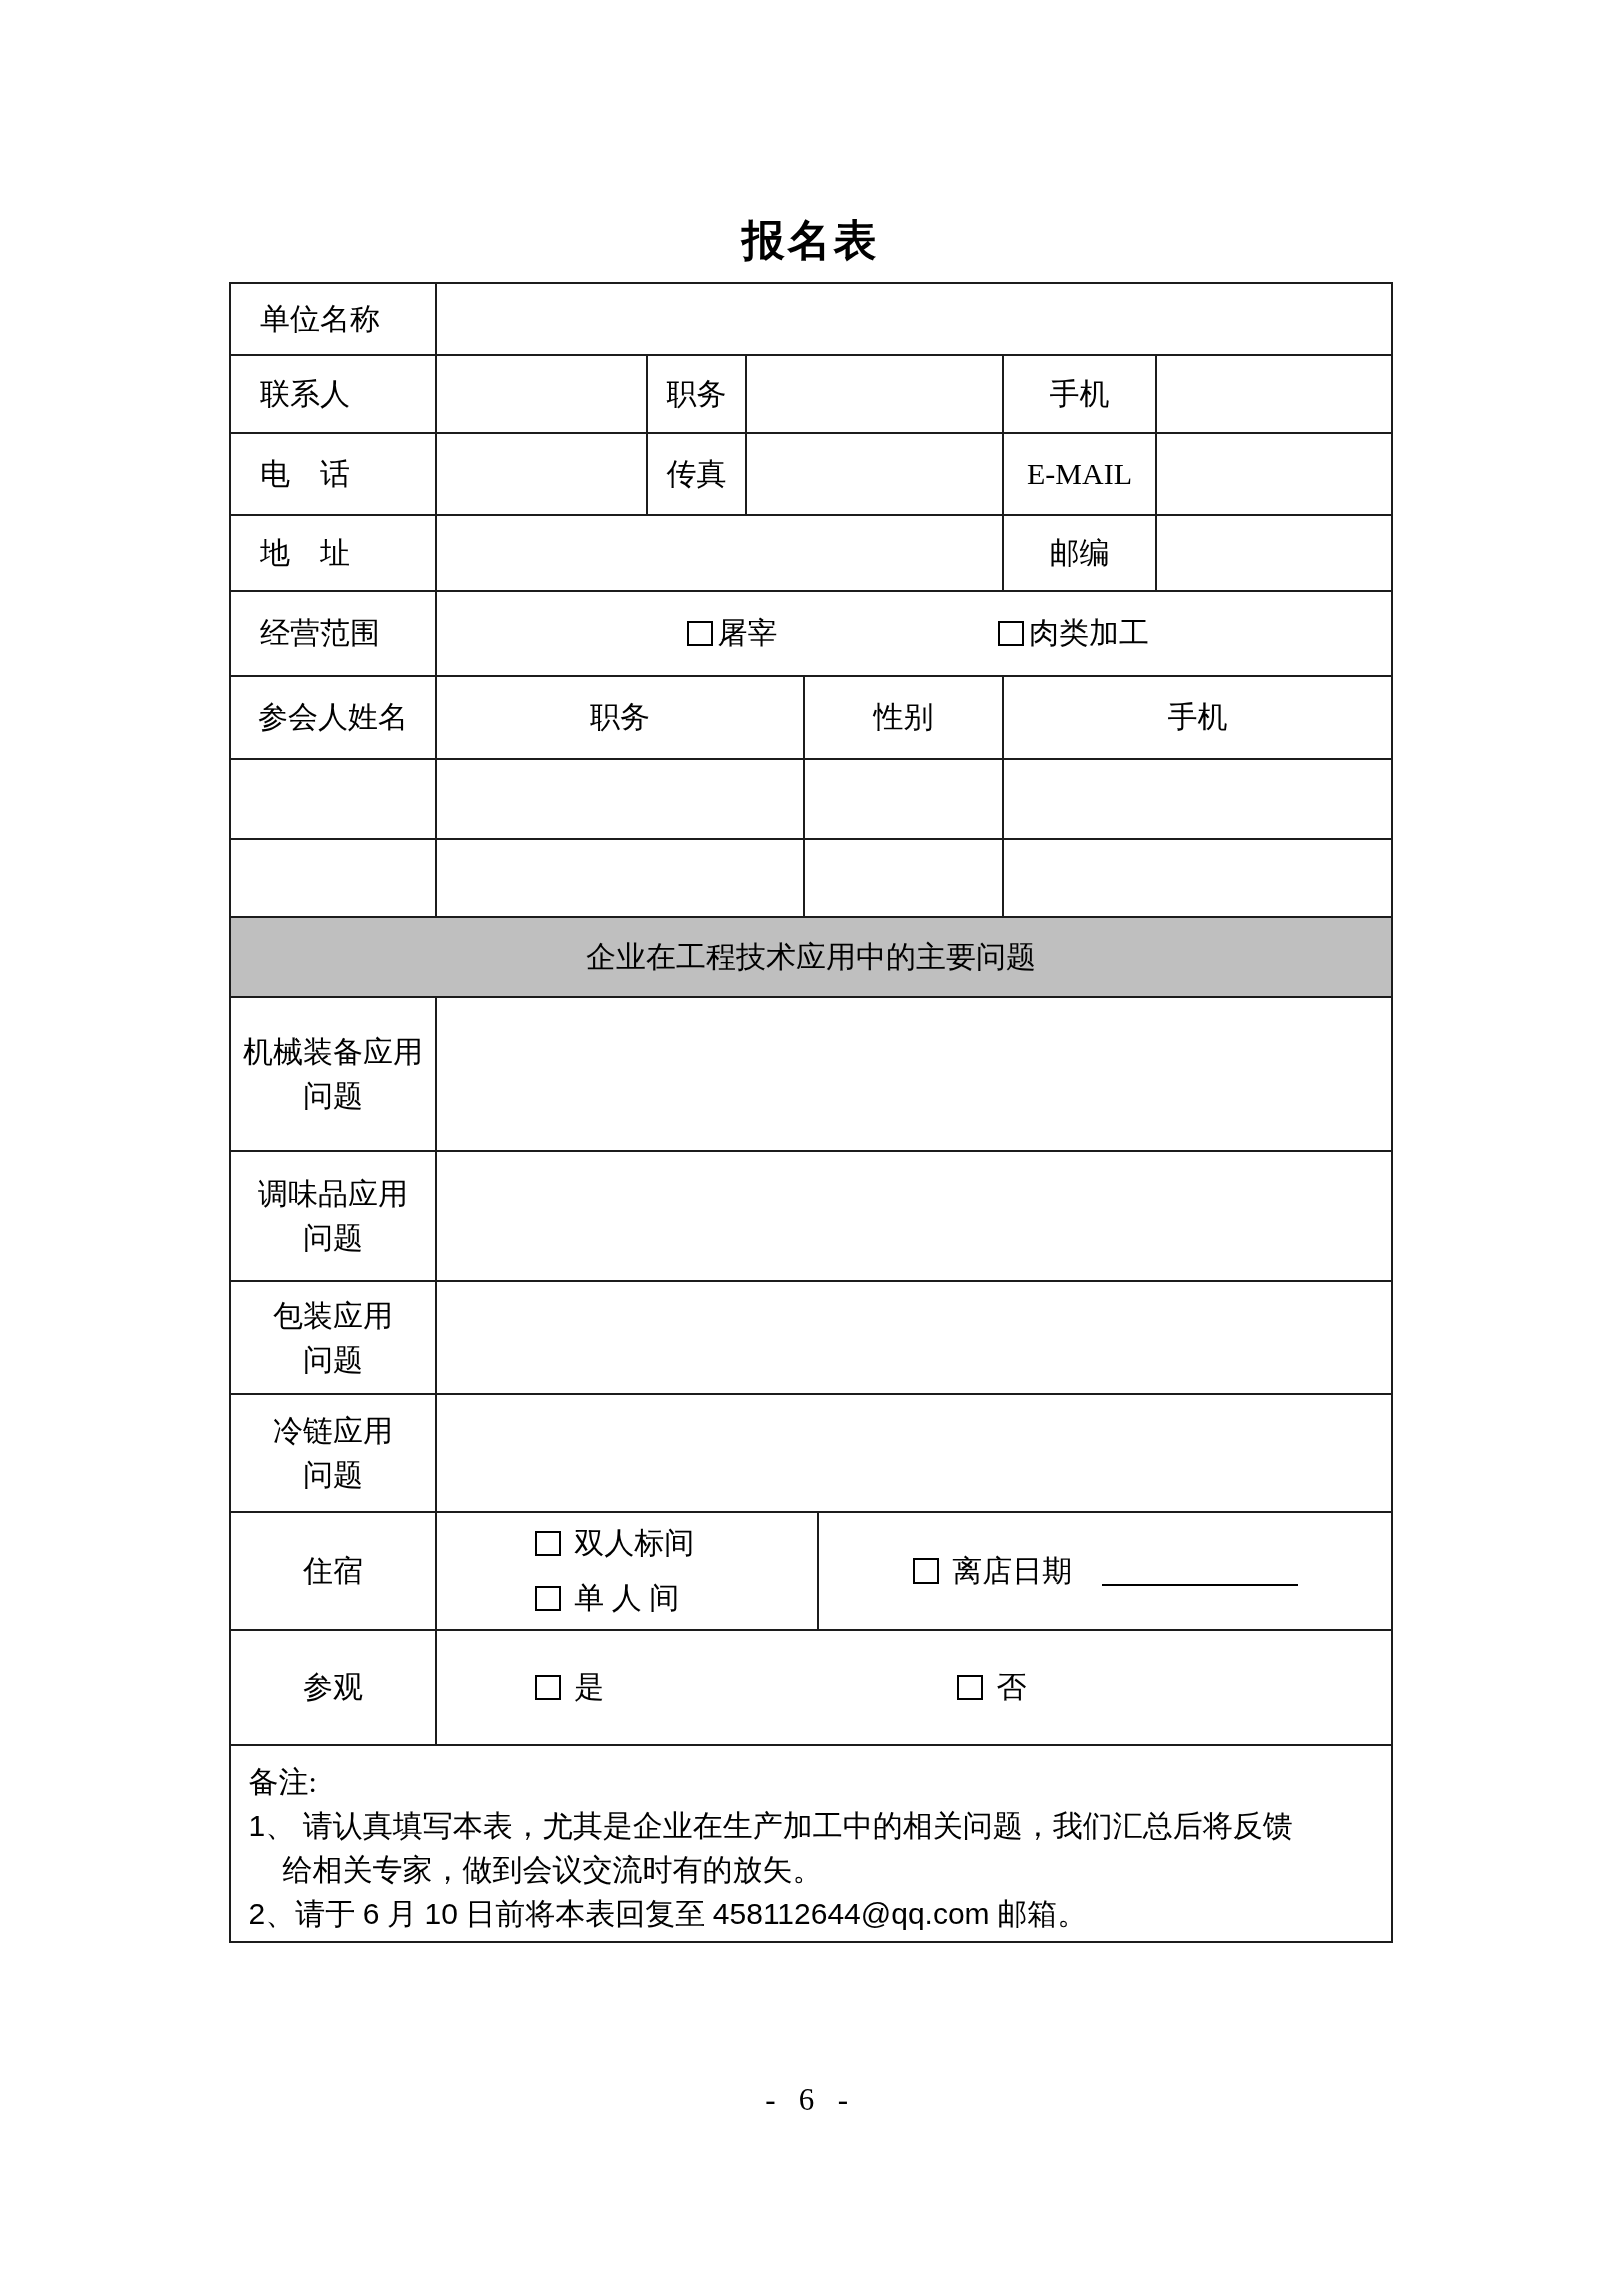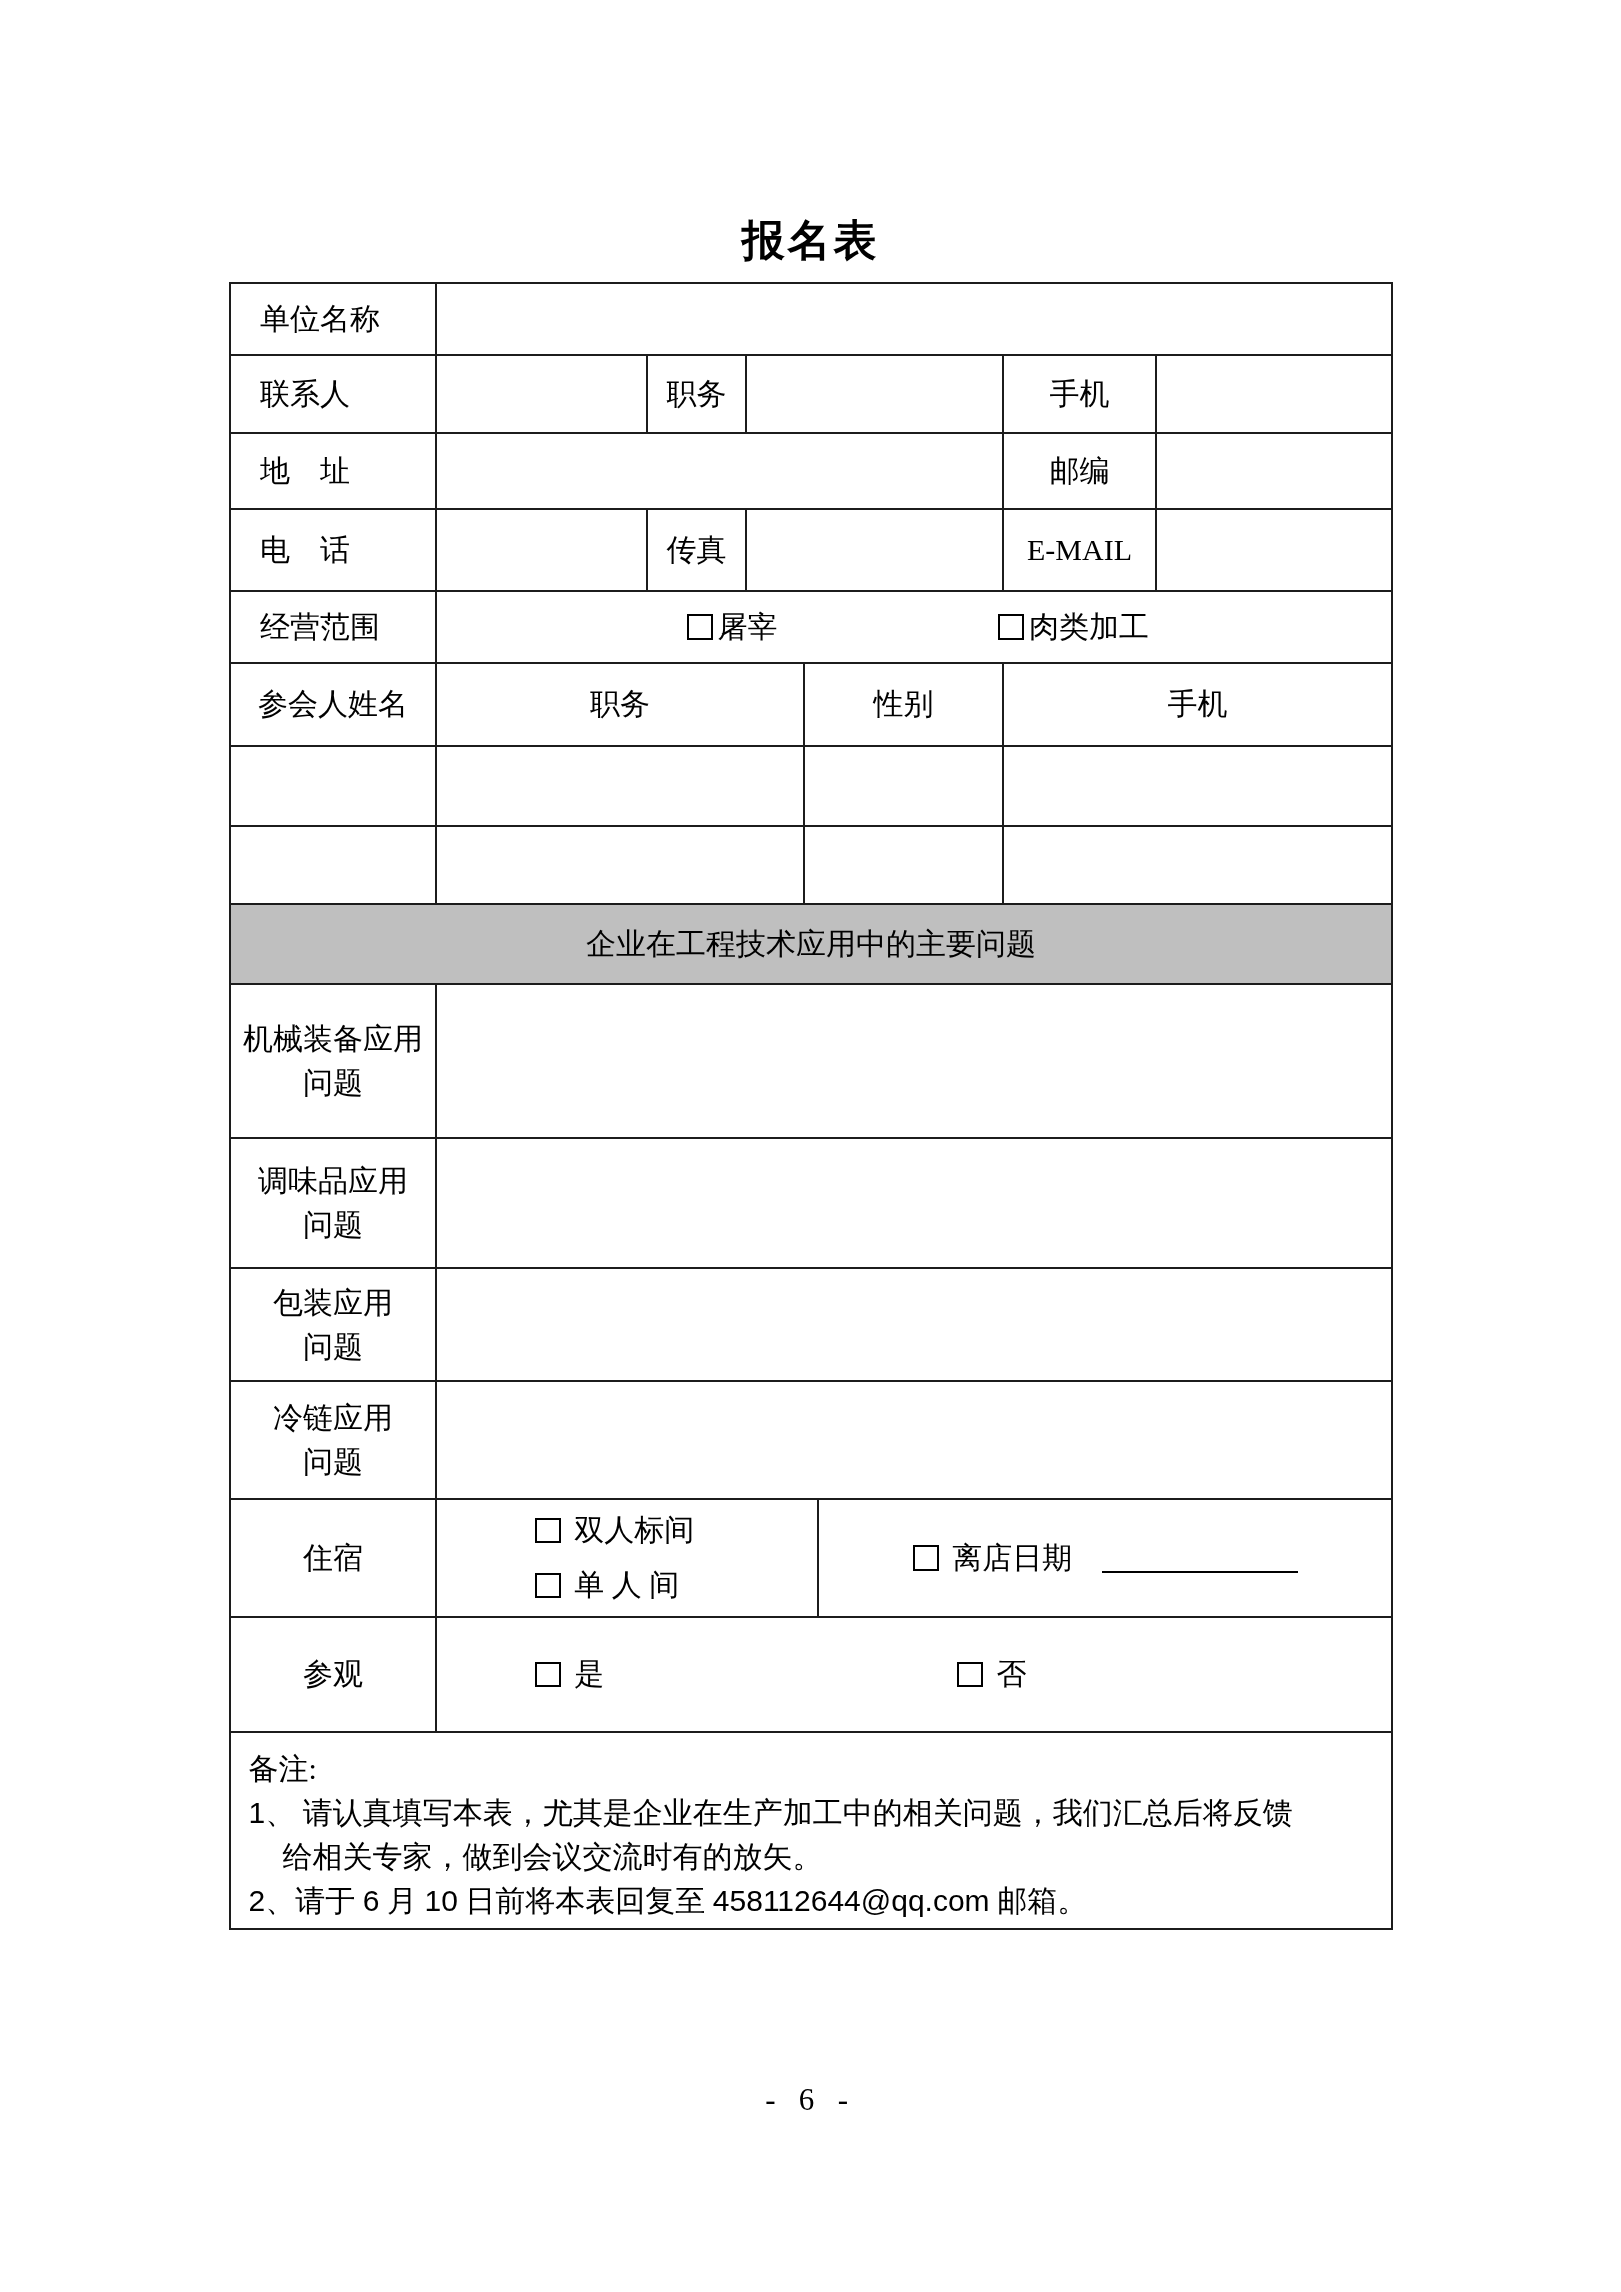--- a/index.html
+++ b/index.html
@@ -57,37 +57,37 @@
 
   <div class="row" style="height:78px">
     <div class="cell pl" style="width:206px">联系人</div>
     <div class="cell" style="width:211px"></div>
     <div class="cell center" style="width:99px">职务</div>
     <div class="cell" style="width:257px"></div>
     <div class="cell center" style="width:153px">手机</div>
     <div class="cell" style="width:234px"></div>
   </div>
 
-  <div class="row" style="height:76px">
-    <div class="cell pl" style="width:206px">地　址</div>
-    <div class="cell" style="width:567px"></div>
-    <div class="cell center" style="width:153px">邮编</div>
-    <div class="cell" style="width:234px"></div>
-  </div>
-
   <div class="row" style="height:82px">
     <div class="cell pl" style="width:206px">电　话</div>
     <div class="cell" style="width:211px"></div>
     <div class="cell center" style="width:99px">传真</div>
     <div class="cell" style="width:257px"></div>
     <div class="cell center" style="width:153px">E-MAIL</div>
     <div class="cell" style="width:234px"></div>
   </div>
 
-  <div class="row" style="height:72px">
+  <div class="row" style="height:76px">
+    <div class="cell pl" style="width:206px">地　址</div>
+    <div class="cell" style="width:567px"></div>
+    <div class="cell center" style="width:153px">邮编</div>
+    <div class="cell" style="width:234px"></div>
+  </div>
+
+  <div class="row" style="height:85px">
     <div class="cell pl" style="width:206px">经营范围</div>
     <div class="cell biz-cell" style="width:954px">
       <span class="opt-tight">
         <span class="cb"></span>
         <span>屠宰</span>
       </span>
       <span class="opt-tight">
         <span class="cb"></span>
         <span>肉类加工</span>
       </span>

